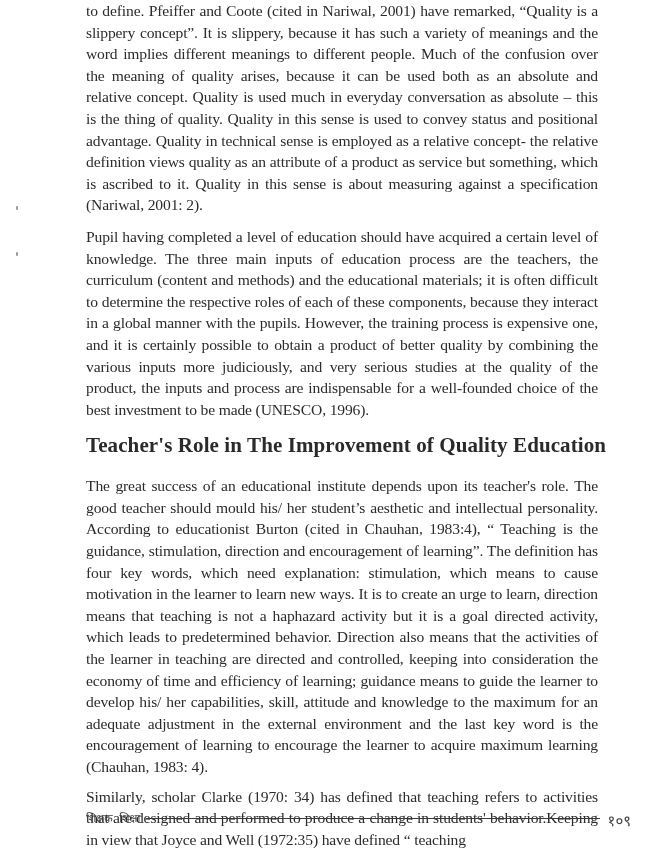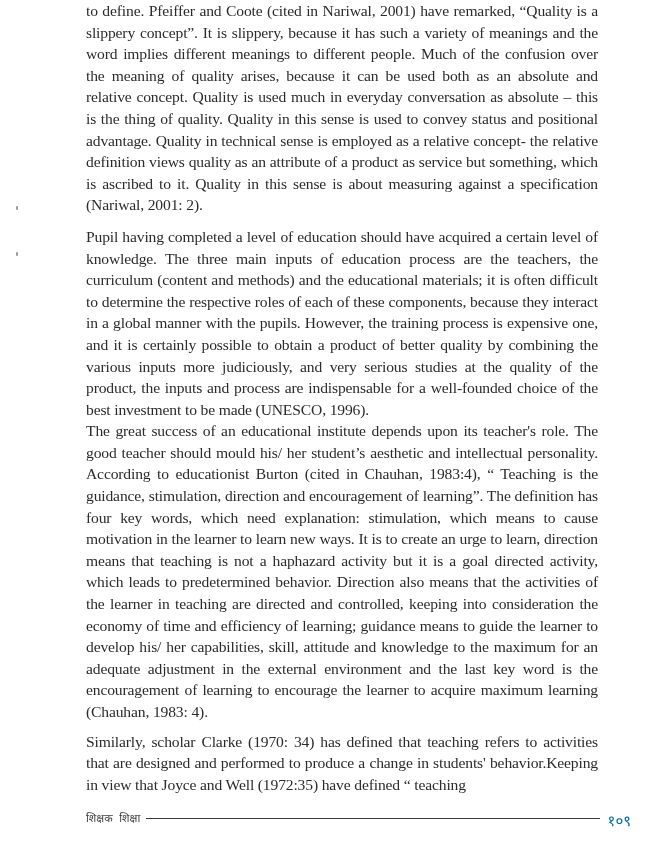--- a/index.html
+++ b/index.html
@@ -63,37 +63,38 @@
       flex: 1;
       height: 0;
       border-top: 1.3px solid #3a3a3a;
       margin: 0 8px 0 6px;
       position: relative;
       top: 1px;
     }
     .footer-page {
       font-family: Liberation Mono, monospace;
       font-size: 15px;
-      color: #0369a1;
+      color: #404040;
       position: relative;
       top: 3px;
       white-space: nowrap;
     }
     .speck {
       position: absolute;
       background: #9a9a9a;
       border-radius: 1px;
     }
   </style>
 </head>
 <body>
 
 <div class="page">
   <p class="para p1">to define. Pfeiffer and Coote (cited in Nariwal, 2001) have remarked, “Quality is a slippery concept”. It is slippery, because it has such a variety of meanings and the word implies different meanings to different people. Much of the confusion over the meaning of quality arises, because it can be used both as an absolute and relative concept. Quality is used much in everyday conversation as absolute – this is the thing of quality. Quality in this sense is used to convey status and positional advantage. Quality in technical sense is employed as a relative concept- the relative definition views quality as an attribute of a product as service but something, which is ascribed to it. Quality in this sense is about measuring against a specification (Nariwal, 2001: 2).</p>
   <p class="para p2">Pupil having completed a level of education should have acquired a certain level of knowledge. The three main inputs of education process are the teachers, the curriculum (content and methods) and the educational materials; it is often difficult to determine the respective roles of each of these components, because they interact in a global manner with the pupils. However, the training process is expensive one, and it is certainly possible to obtain a product of better quality by combining the various inputs more judiciously, and very serious studies at the quality of the product, the inputs and process  are indispensable for a well-founded choice of the best investment to be made (UNESCO, 1996).</p>
+  <h2 class="heading">Teacher's Role in The Improvement of Quality Education</h2>
   <p class="para p3">The great success of an educational institute depends upon its teacher's role.  The good teacher should mould his/ her student’s aesthetic and intellectual personality. According to educationist Burton (cited in Chauhan, 1983:4), “ Teaching is the guidance, stimulation, direction and encouragement of learning”. The definition has four key words, which need explanation: stimulation, which means to cause motivation in the learner to learn new ways. It is to create an urge to learn, direction means that teaching is not a haphazard activity but it is a goal directed activity, which leads to predetermined behavior. Direction also means that the activities of the learner in teaching are directed and controlled, keeping into consideration the economy of time and efficiency of learning; guidance means to guide the learner to develop his/ her capabilities, skill, attitude and knowledge to the maximum for an adequate adjustment in the external environment and the last key word is the encouragement of learning to encourage the learner to acquire maximum learning (Chauhan, 1983: 4).</p>
   <p class="para p4">Similarly, scholar Clarke (1970: 34) has defined that teaching refers to activities that are designed and performed to produce a change in students' behavior.Keeping in view that Joyce and Well (1972:35) have defined “ teaching</p>
 </div>
 
 <div class="footer">
   <span class="footer-title">शिक्षक शिक्षा</span>
   <span class="footer-rule"></span>
   <span class="footer-page">१०९</span>
 </div>
 

